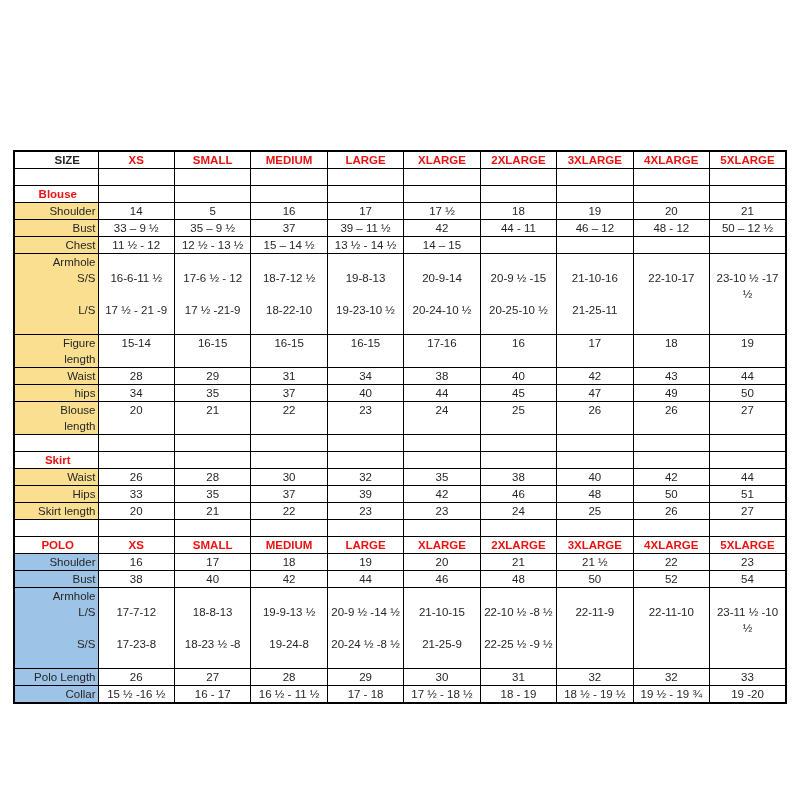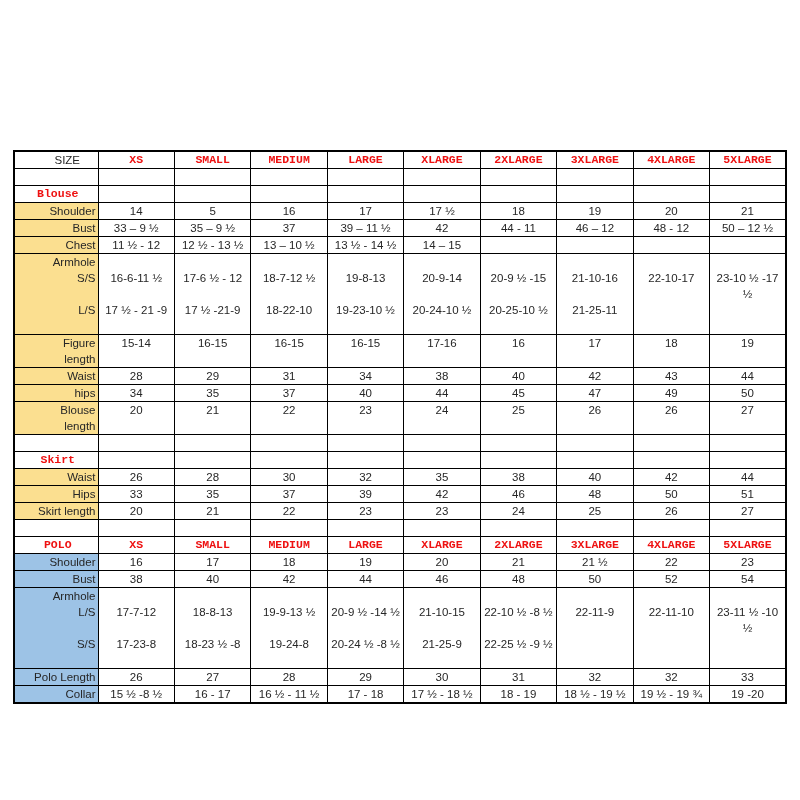--- a/index.html
+++ b/index.html
@@ -33,23 +33,22 @@
     text-align: right;
     padding-left: 5px;
   }
   td.val { text-align: center; }
   
   tr.k-header td.val,
   tr.k-section td.label,
   td.label.red {
     color: #ee1111;
     font-weight: 700;
-    font-family: Liberation Mono, monospace;
   }
-  tr.k-header td.label.plain { color: #262626; font-weight: 400; text-align: center; padding-left: 24px; }
+  tr.k-header td.label.plain { color: #262626; font-weight: 700; text-align: center; padding-left: 24px; }
   tr.k-header td.label.red { text-align: center; }
   tr.k-section td.label { text-align: center; }
   
   tr.bg-yellow td.label { background: #fbdf90; }
   tr.bg-blue td.label { background: #9dc3e6; }
 </style>
 </head>
 <body>
 
 <div class="canvas">
@@ -124,21 +123,21 @@
           <td class="val">42</td>
           <td class="val">44 - 11</td>
           <td class="val">46 – 12</td>
           <td class="val">48 - 12</td>
           <td class="val">50 – 12 ½</td>
         </tr>
         <tr class="k-data bg-yellow">
           <td class="label">Chest</td>
           <td class="val">11 ½ - 12</td>
           <td class="val">12 ½ - 13 ½</td>
-          <td class="val">13 – 10 ½</td>
+          <td class="val">15 – 14 ½</td>
           <td class="val">13 ½ - 14 ½</td>
           <td class="val">14 – 15</td>
           <td class="val">&nbsp;</td>
           <td class="val">&nbsp;</td>
           <td class="val">&nbsp;</td>
           <td class="val">&nbsp;</td>
         </tr>
         <tr class="k-tall bg-yellow">
           <td class="label">Armhole
 &nbsp;&nbsp;&nbsp;&nbsp;&nbsp;S/S
@@ -388,21 +387,21 @@
           <td class="val">28</td>
           <td class="val">29</td>
           <td class="val">30</td>
           <td class="val">31</td>
           <td class="val">32</td>
           <td class="val">32</td>
           <td class="val">33</td>
         </tr>
         <tr class="k-data bg-blue">
           <td class="label">Collar</td>
-          <td class="val">15 ½ -8 ½</td>
+          <td class="val">15 ½ -16 ½</td>
           <td class="val">16 - 17</td>
           <td class="val">16 ½ - 11 ½</td>
           <td class="val">17 - 18</td>
           <td class="val">17 ½ - 18 ½</td>
           <td class="val">18 - 19</td>
           <td class="val">18 ½ - 19 ½</td>
           <td class="val">19 ½ - 19 ¾</td>
           <td class="val">19 -20</td>
         </tr>
       </tbody>

